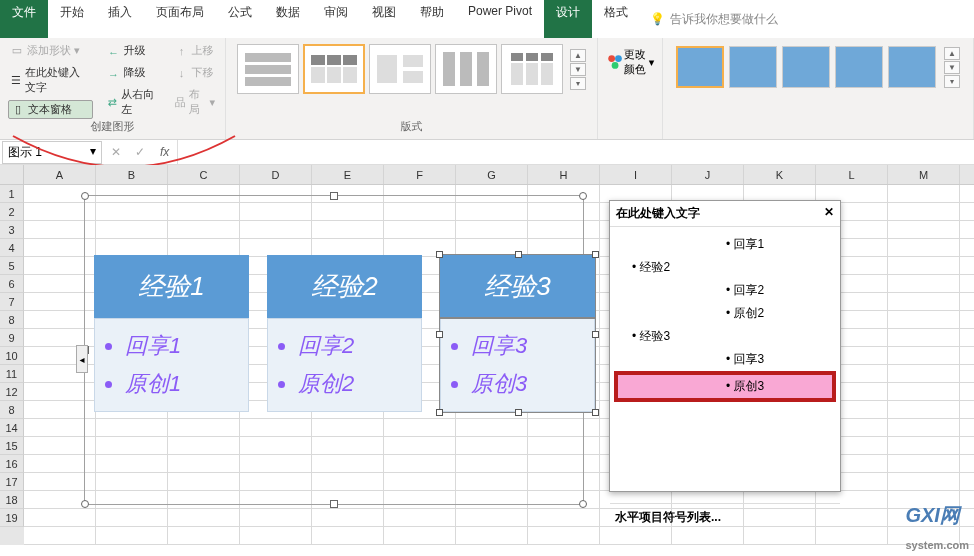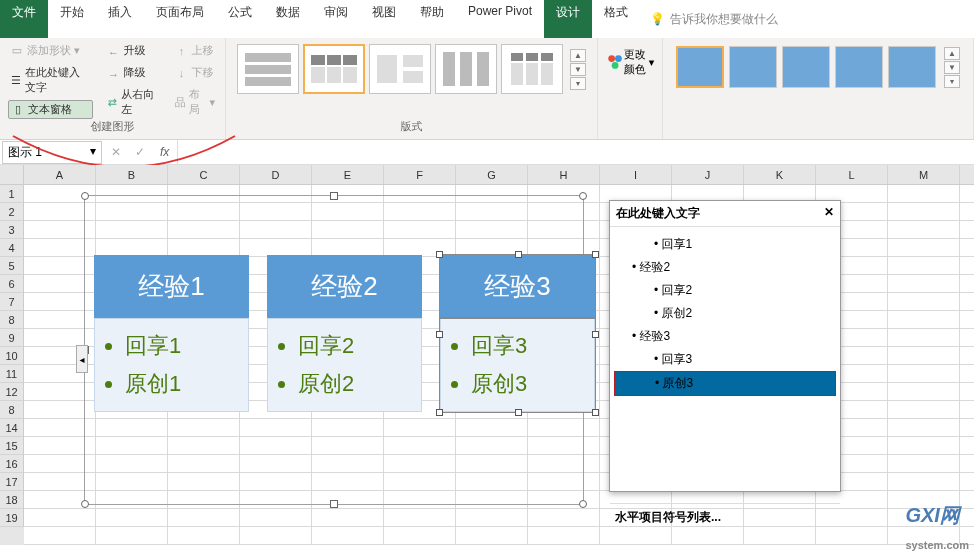--- a/index.html
+++ b/index.html
@@ -59,38 +59,38 @@
 .cells { position: relative; flex: 1; background-image: 
   repeating-linear-gradient(to right, transparent, transparent 71px, #d9d9d9 71px, #d9d9d9 72px),
   repeating-linear-gradient(to bottom, transparent, transparent 17px, #d9d9d9 17px, #d9d9d9 18px);
   height: 360px;
 }
 
 
 .smartart-sel { position: absolute; left: 60px; top: 10px; width: 500px; height: 310px; border: 1px solid #a0a0a0; }
 .sel-handle { position: absolute; width: 8px; height: 8px; background: #fff; border: 1px solid #666; border-radius: 50%; }
 .sel-square { border-radius: 0; }
-.smartart { position: absolute; left: 70px; top: 70px; display: flex; gap: 18px; }
+.smartart { position: absolute; left: 70px; top: 70px; display: flex; gap: 18px; font-style: italic; }
 .sa-block { width: 155px; }
 .sa-header { background: #5b9bd5; color: #fff; text-align: center; font-size: 26px; padding: 14px 0; }
-.sa-body { background: #eaf1f8; border: 1px solid #c9d8e8; padding: 8px 12px; font-size: 22px; color: #4d7c0f; }
+.sa-body { background: #eaf1f8; border: 1px solid #c9d8e8; padding: 8px 12px; font-size: 22px; color: #8b5cf6; }
 .sa-body li { list-style: disc; margin-left: 18px; padding: 4px 0; }
 .sa-block.selected .sa-header, .sa-block.selected .sa-body { outline: 1px solid #888; }
 .block-handle { position: absolute; width: 7px; height: 7px; background: #fff; border: 1px solid #555; }
 
 .expand-tab { position: absolute; left: 52px; top: 160px; width: 12px; height: 28px; border: 1px solid #aaa; background: #f0f0f0; font-size: 10px; text-align: center; line-height: 28px; }
 
 
 .text-pane { position: absolute; left: 585px; top: 15px; width: 232px; height: 292px; background: #fff; border: 1px solid #999; box-shadow: 0 2px 6px rgba(0,0,0,.3); font-size: 12px; }
 .tp-header { padding: 4px 6px; font-weight: bold; display: flex; justify-content: space-between; border-bottom: 1px solid #ddd; gap: 40px; }
 .tp-body { padding: 6px 4px; height: 236px; overflow-y: scroll; position: relative; }
 .tp-item { padding: 3px 0; }
 .tp-l1 { padding-left: 18px; }
-.tp-l2 { padding-left: 40px; }
-.tp-item.editing { border: 1px solid #b91c1c; background: #0369a1; }
+.tp-l2 { padding-left: 40px; text-align: center; }
+.tp-item.editing { border: 4px solid #b91c1c; background: #f9a8d4; }
 .tp-footer { padding: 5px; border-top: 1px solid #ddd; font-weight: bold; margin-top: 40px; }
 
 
 .watermark { position: absolute; right: 5px; bottom: 5px; font-size: 20px; font-style: italic; font-weight: bold; color: #4a7db5; }
 .watermark small { font-size: 11px; color: #888; display: block; text-align: left; font-style: normal; margin-top: 10px; }
 </style>
 </head>
 <body>
 
 <div class="ribbon-tabs">

